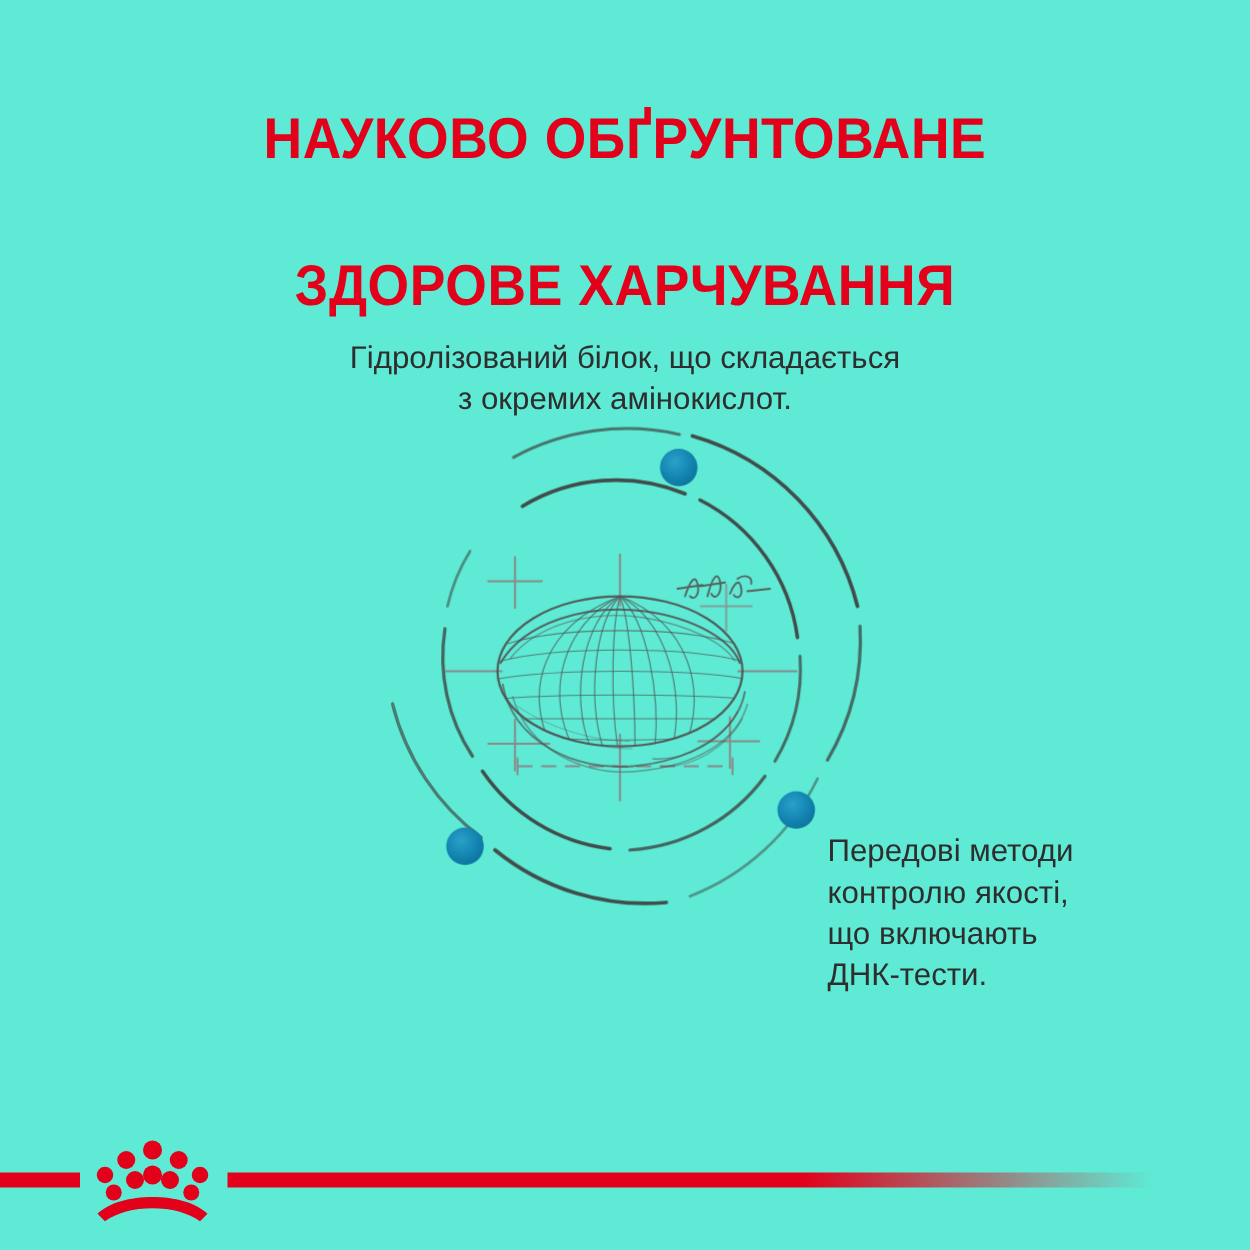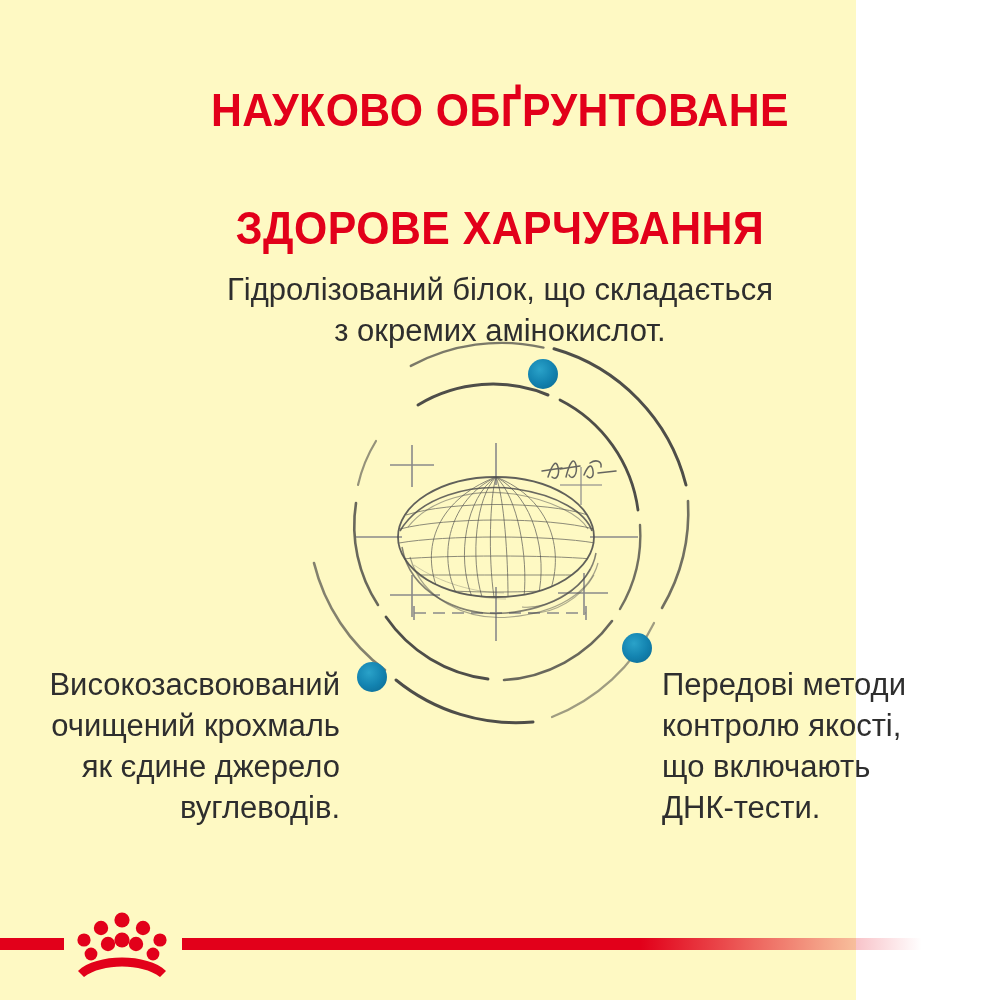--- a/index.html
+++ b/index.html
@@ -3,21 +3,21 @@
 <meta charset="utf-8">
 <style>
   html,body{margin:0;padding:0;}
   body{
     width:1000px;height:1000px;
     background:#ffffff;
     font-family:"Liberation Sans","DejaVu Sans",sans-serif;
     overflow:hidden;
     position:relative;
   }
-  #page{position:absolute;inset:0;width:856px;height:1000px;background:#fef9c3;}
+  #page{position:absolute;inset:0;width:1000px;height:1000px;background:#5eead4;}
 
   
   .headline{
     position:absolute;
     left:0;top:22px;width:1000px;
     text-align:center;
     color:#e2001a;
     font-weight:bold;
     font-size:46px;
     line-height:1.28;
@@ -25,21 +25,21 @@
     transform:scaleX(0.93);
     transform-origin:center top;
     white-space:pre-line;
   }
   .headline .ln{display:block;}
 
   
   .callout{
     position:absolute;
     color:#2e2e2e;
-    font-size:31px;
+    font-size:25px;
     line-height:1.32;
     white-space:pre-line;
   }
   .callout-top{
     left:210px;top:270px;width:580px;
     text-align:center;
   }
   .callout-left{
     left:10px;top:665px;width:330px;
     text-align:right;
@@ -71,24 +71,20 @@
 <div id="page">
 
   <div class="headline">
     <span class="ln">НАУКОВО ОБҐРУНТОВАНЕ</span>
     <span class="ln">ЗДОРОВЕ ХАРЧУВАННЯ</span>
   </div>
 
   <div class="callout callout-top">Гідролізований білок, що складається
 з окремих амінокислот.</div>
 
-  <div class="callout callout-left">Високозасвоюваний
-очищений крохмаль
-як єдине джерело
-вуглеводів.</div>
 
   <div class="callout callout-right">Передові методи
 контролю якості,
 що включають
 ДНК-тести.</div>
 
   <div class="diagram">
     <svg viewBox="0 0 420 420" xmlns="http://www.w3.org/2000/svg">
       <defs>
 

